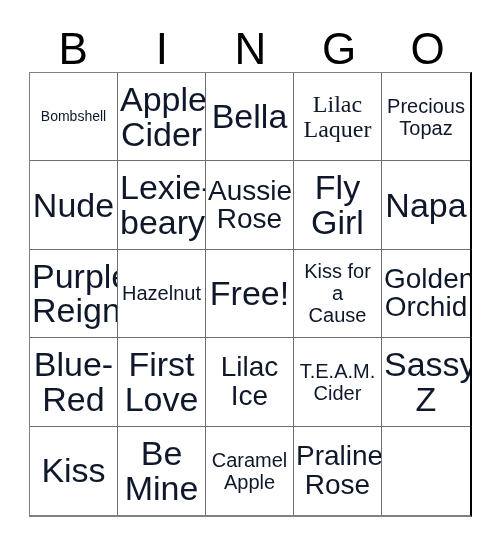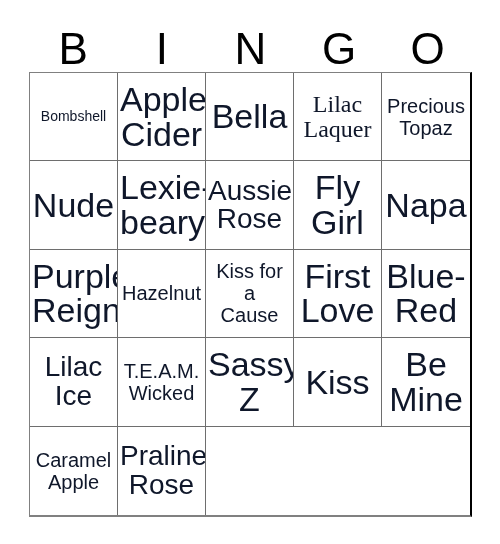--- a/index.html
+++ b/index.html
@@ -142,40 +142,47 @@
       <div class="bingo-cell fs-xxl">
         <span class="cell-text">Napa</span>
       </div>
       <div class="bingo-cell fs-xxl">
         <span class="cell-text">Purple
 Reign</span>
       </div>
       <div class="bingo-cell fs-sm">
         <span class="cell-text">Hazelnut</span>
       </div>
+      <div class="bingo-cell fs-xxl">
+        <span class="cell-text">Free!</span>
+      </div>
       <div class="bingo-cell fs-sm">
         <span class="cell-text">Kiss for
 a
 Cause</span>
       </div>
+      <div class="bingo-cell fs-xl">
+        <span class="cell-text">Golden
+Orchid</span>
+      </div>
+      <div class="bingo-cell fs-xxl">
+        <span class="cell-text">Blue-
+Red</span>
+      </div>
       <div class="bingo-cell fs-xxl">
         <span class="cell-text">First
 Love</span>
       </div>
-      <div class="bingo-cell fs-xxl">
-        <span class="cell-text">Blue-
-Red</span>
-      </div>
       <div class="bingo-cell fs-xl">
         <span class="cell-text">Lilac
 Ice</span>
       </div>
       <div class="bingo-cell fs-sm">
         <span class="cell-text">T.E.A.M.
-Wicked</span>
+Cider</span>
       </div>
       <div class="bingo-cell fs-xxl">
         <span class="cell-text">Sassy
 Z</span>
       </div>
       <div class="bingo-cell fs-xxl">
         <span class="cell-text">Kiss</span>
       </div>
       <div class="bingo-cell fs-xxl">
         <span class="cell-text">Be

